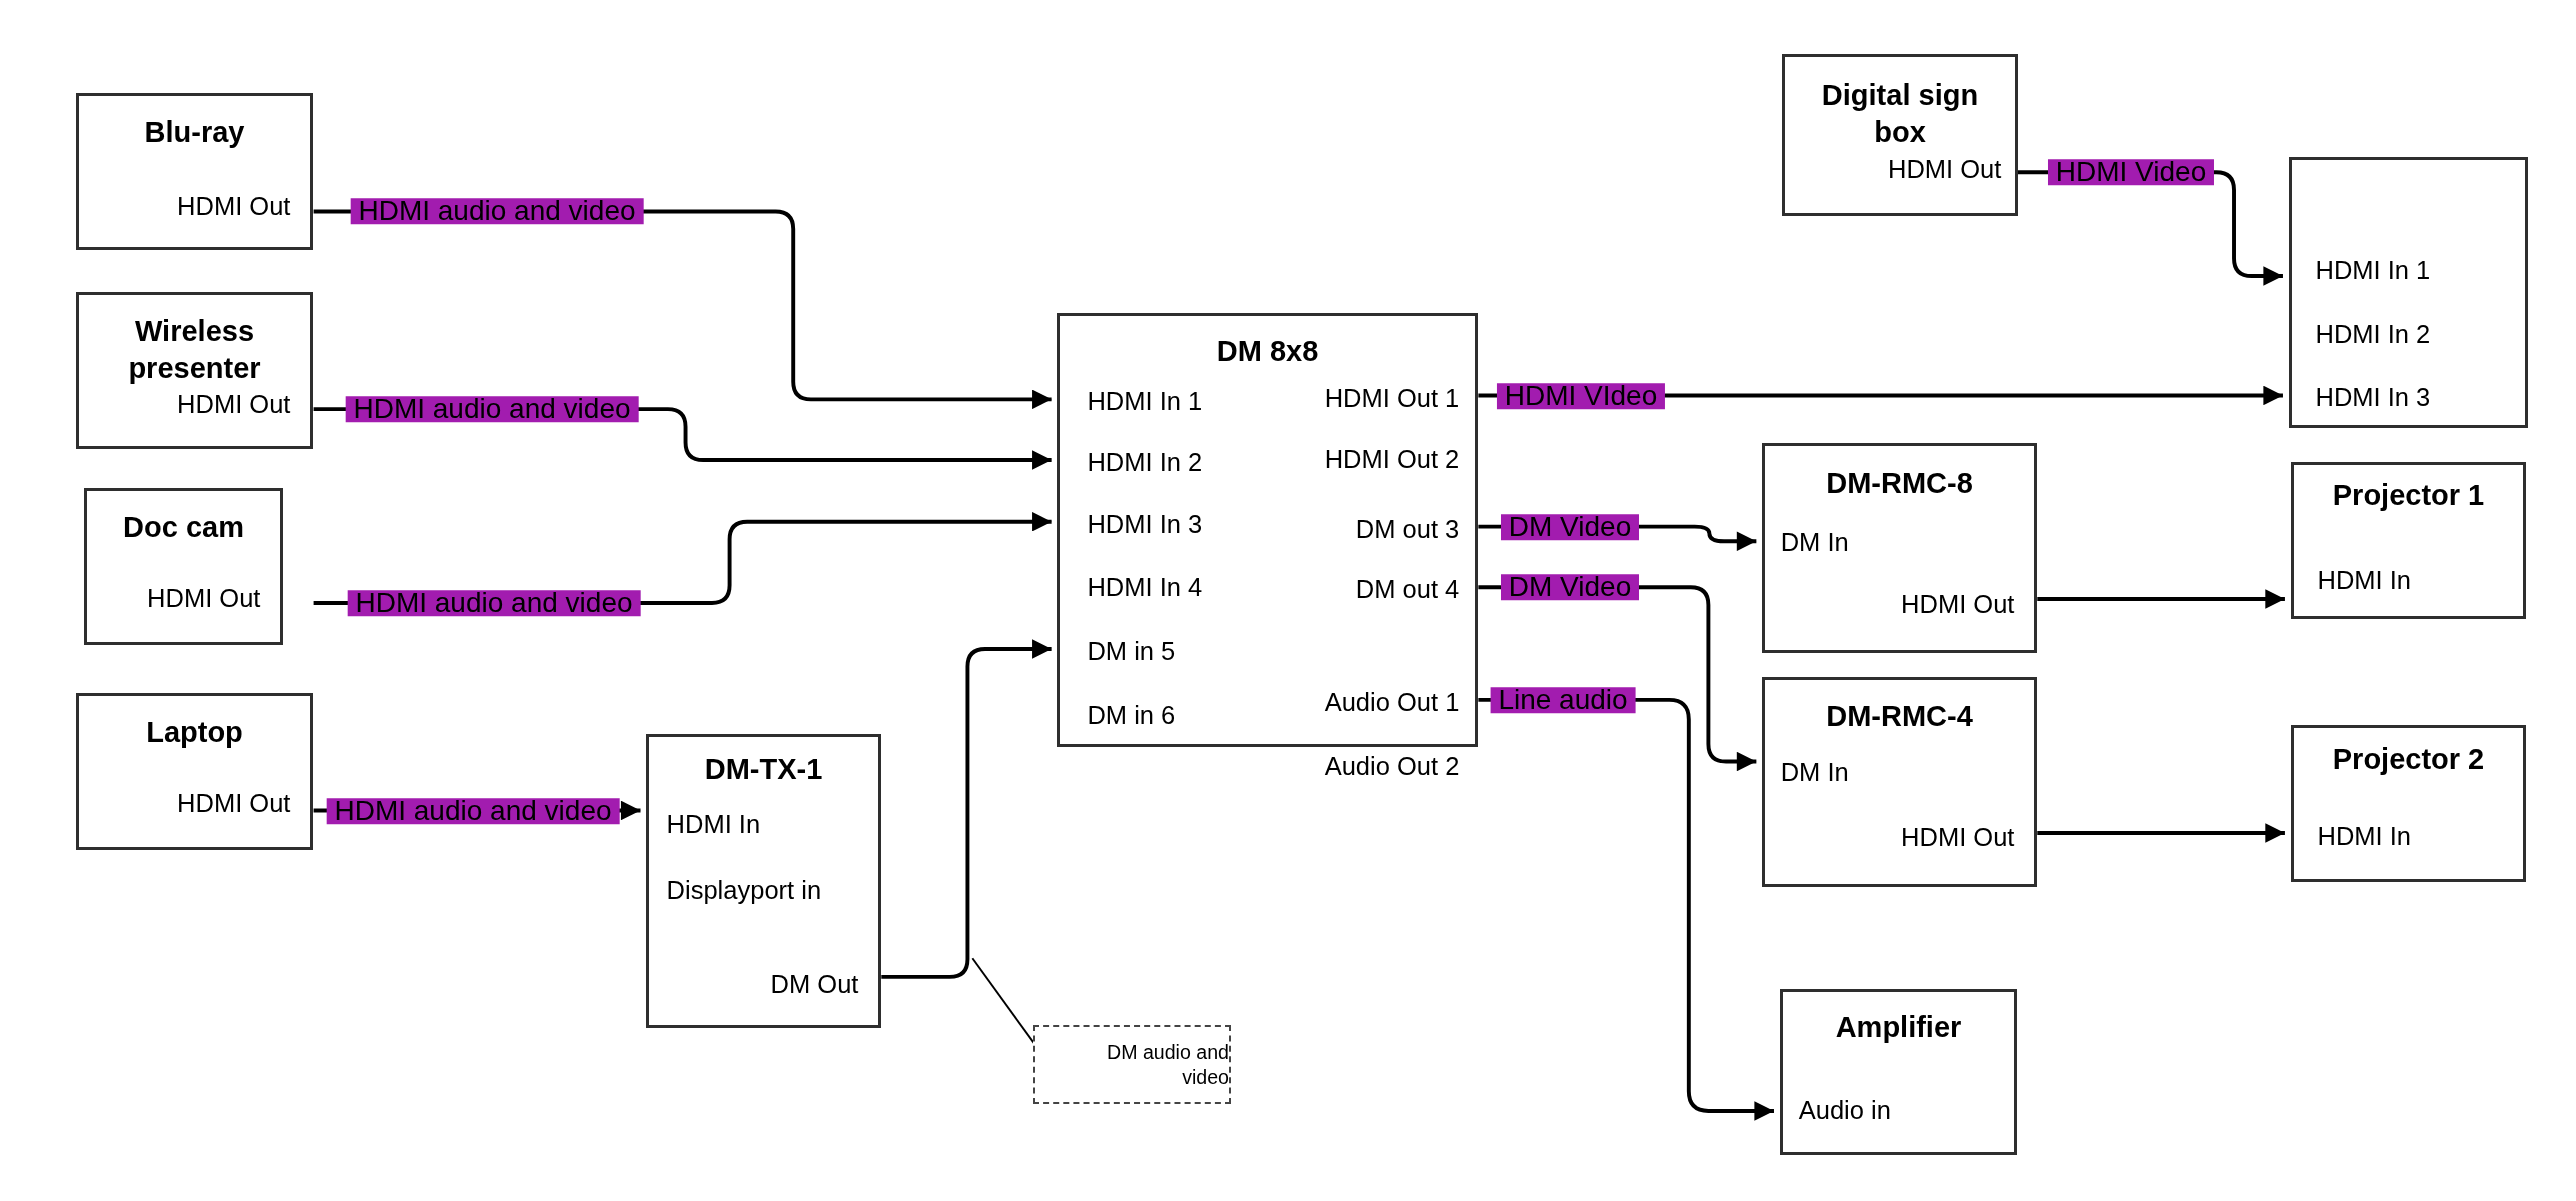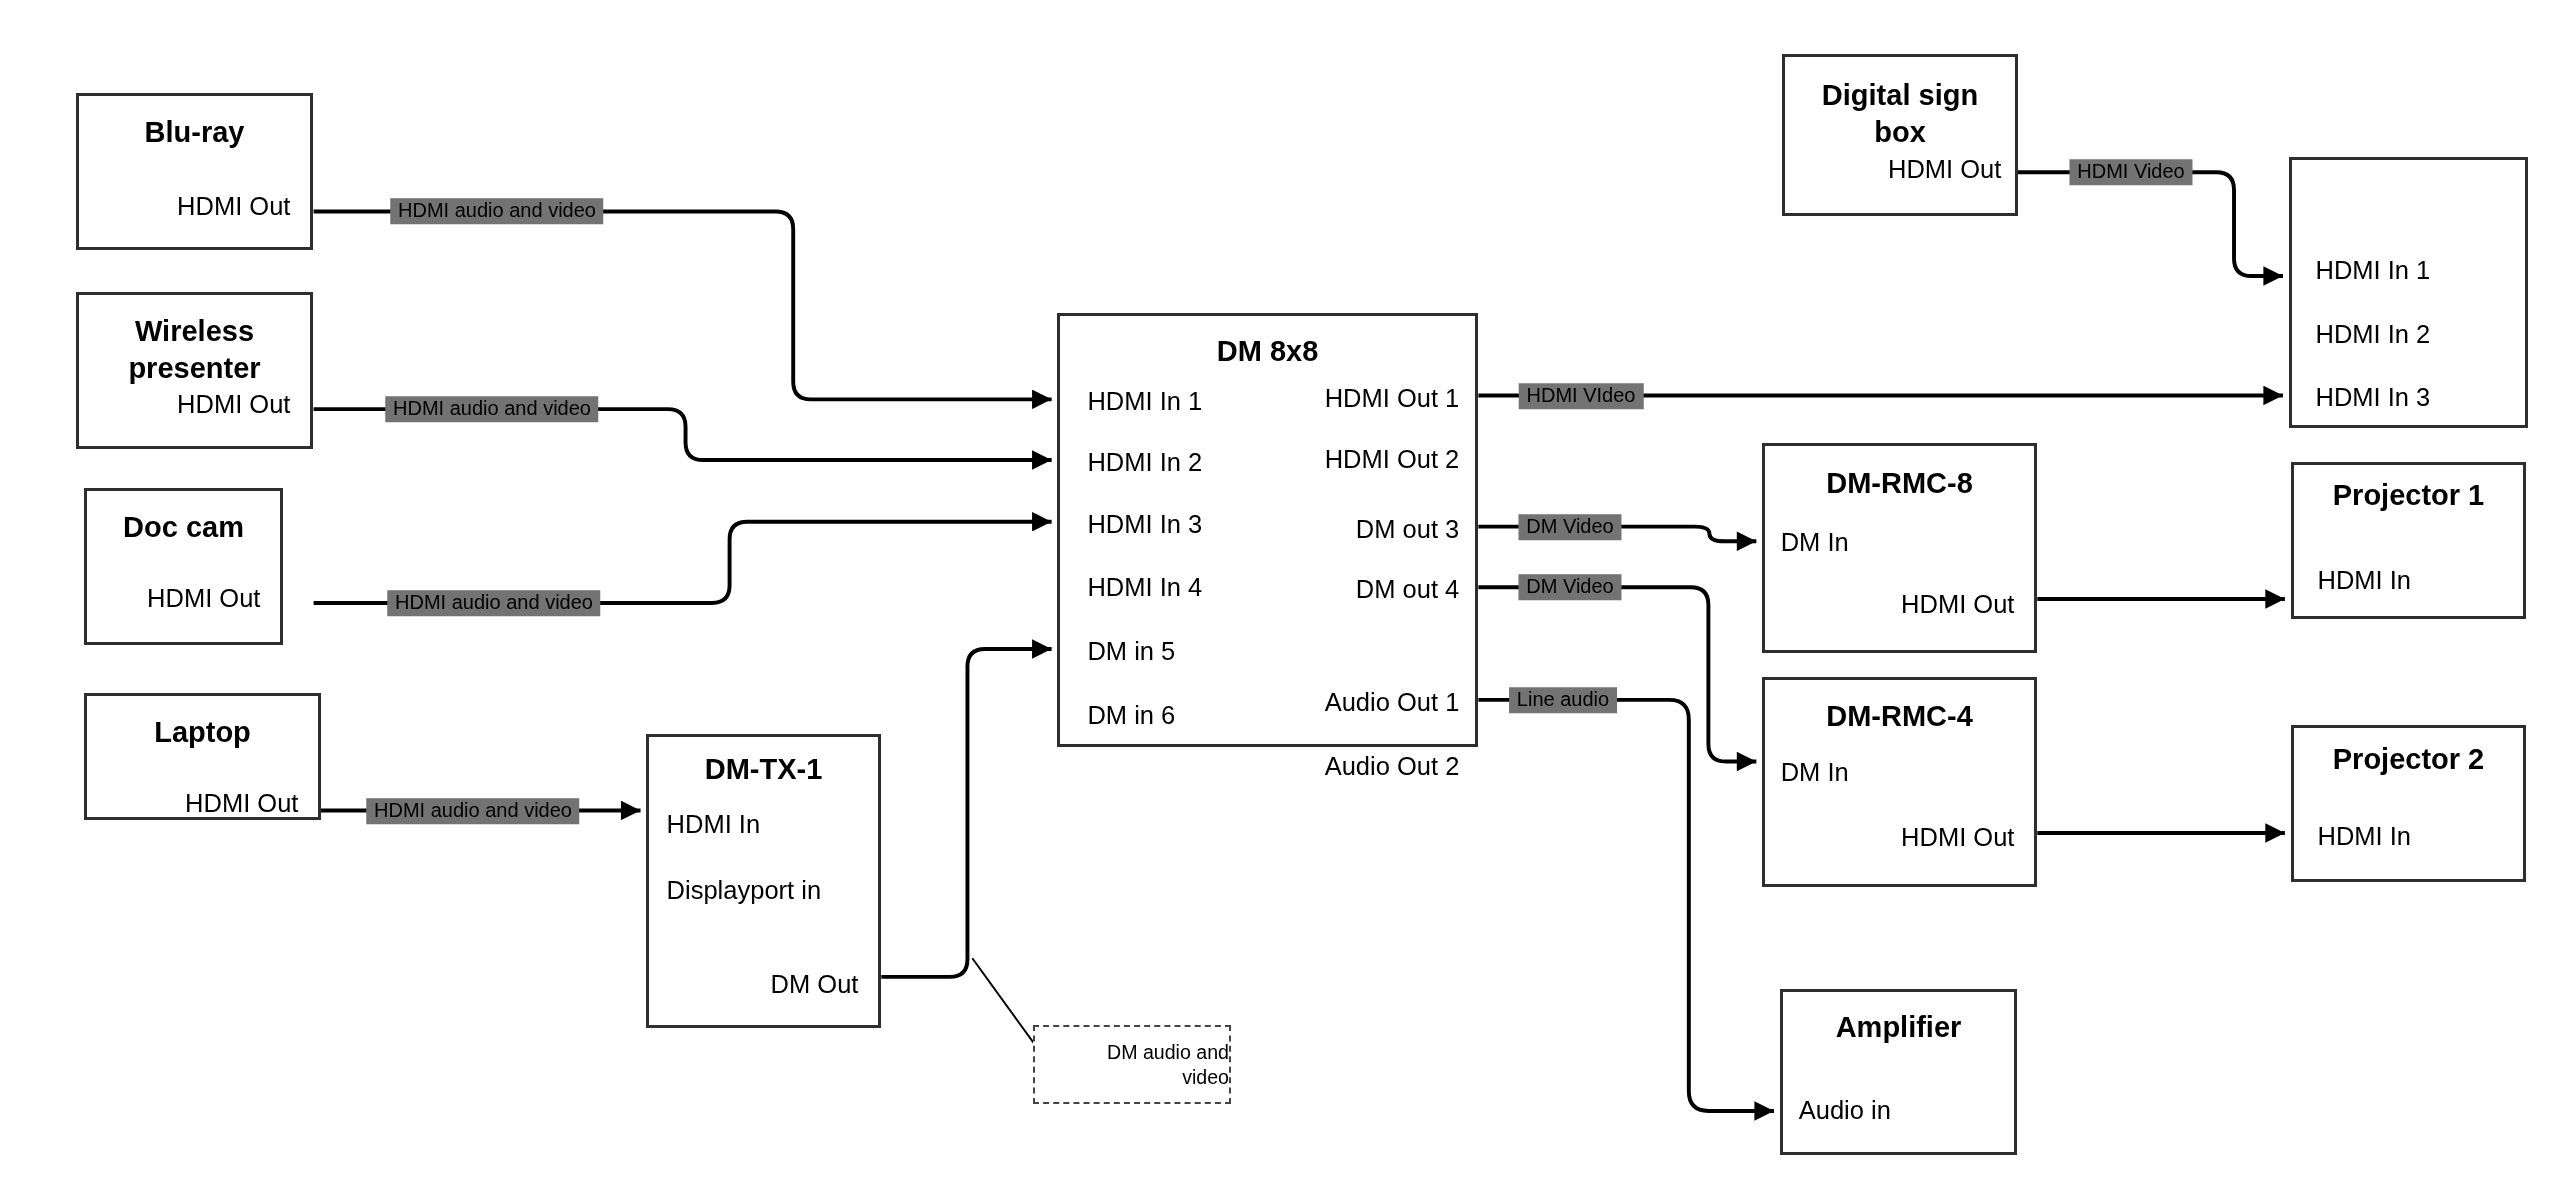--- a/index.html
+++ b/index.html
@@ -5,22 +5,22 @@
   html,body{margin:0;padding:0;background:#ffffff;}
   body{width:2576px;height:1201px;position:relative;overflow:hidden;
        font-family:"Liberation Sans", sans-serif;color:#000;}
   #canvas{position:absolute;left:0;top:0;width:2576px;height:1201px;}
   svg.wires{position:absolute;left:0;top:0;width:2576px;height:1201px;}
   .node{position:absolute;box-sizing:border-box;border:3.9px solid #2e2e2e;background:#ffffff;}
   .title{position:absolute;left:0;right:0;text-align:center;font-weight:bold;
          font-size:29px;line-height:37px;}
   .title span{display:block;}
   .port{position:absolute;font-size:25.5px;line-height:29px;white-space:nowrap;}
-  .wlabel{position:absolute;font-size:20px;line-height:25.5px;white-space:nowrap;
-          background:#737373;padding:0 7.8px;transform:translate(-50%,-50%);}
+  .wlabel{position:absolute;font-size:28px;line-height:25.5px;white-space:nowrap;
+          background:#a21caf;padding:0 7.8px;transform:translate(-50%,-50%);}
   .note{position:absolute;box-sizing:border-box;border:2px dashed #444;background:#ffffff;
         text-align:right;font-size:19.6px;line-height:25.5px;padding-top:12.7px;}
   .note span{display:block;}
 </style>
 </head>
 <body>
 
 <div id="canvas">
 
   <svg class="wires" viewBox="0 0 2631 1227">
@@ -61,21 +61,21 @@
     <div class="port" style="top:95px;right:19.6px">HDMI Out</div>
   </div>
 
   <div class="node" style="left:84px;top:488px;width:199px;height:157px">
     <div class="title" style="top:17.6px">
       <span>Doc cam</span>
     </div>
     <div class="port" style="top:93px;right:19.6px">HDMI Out</div>
   </div>
 
-  <div class="node" style="left:84px;top:693px;width:237px;height:127px">
+  <div class="node" style="left:76px;top:693px;width:237px;height:157px">
     <div class="title" style="top:17.6px">
       <span>Laptop</span>
     </div>
     <div class="port" style="top:93px;right:19.6px">HDMI Out</div>
   </div>
 
   <div class="node" style="left:646px;top:734px;width:235px;height:294px">
     <div class="title" style="top:13.7px">
       <span>DM-TX-1</span>
     </div>

